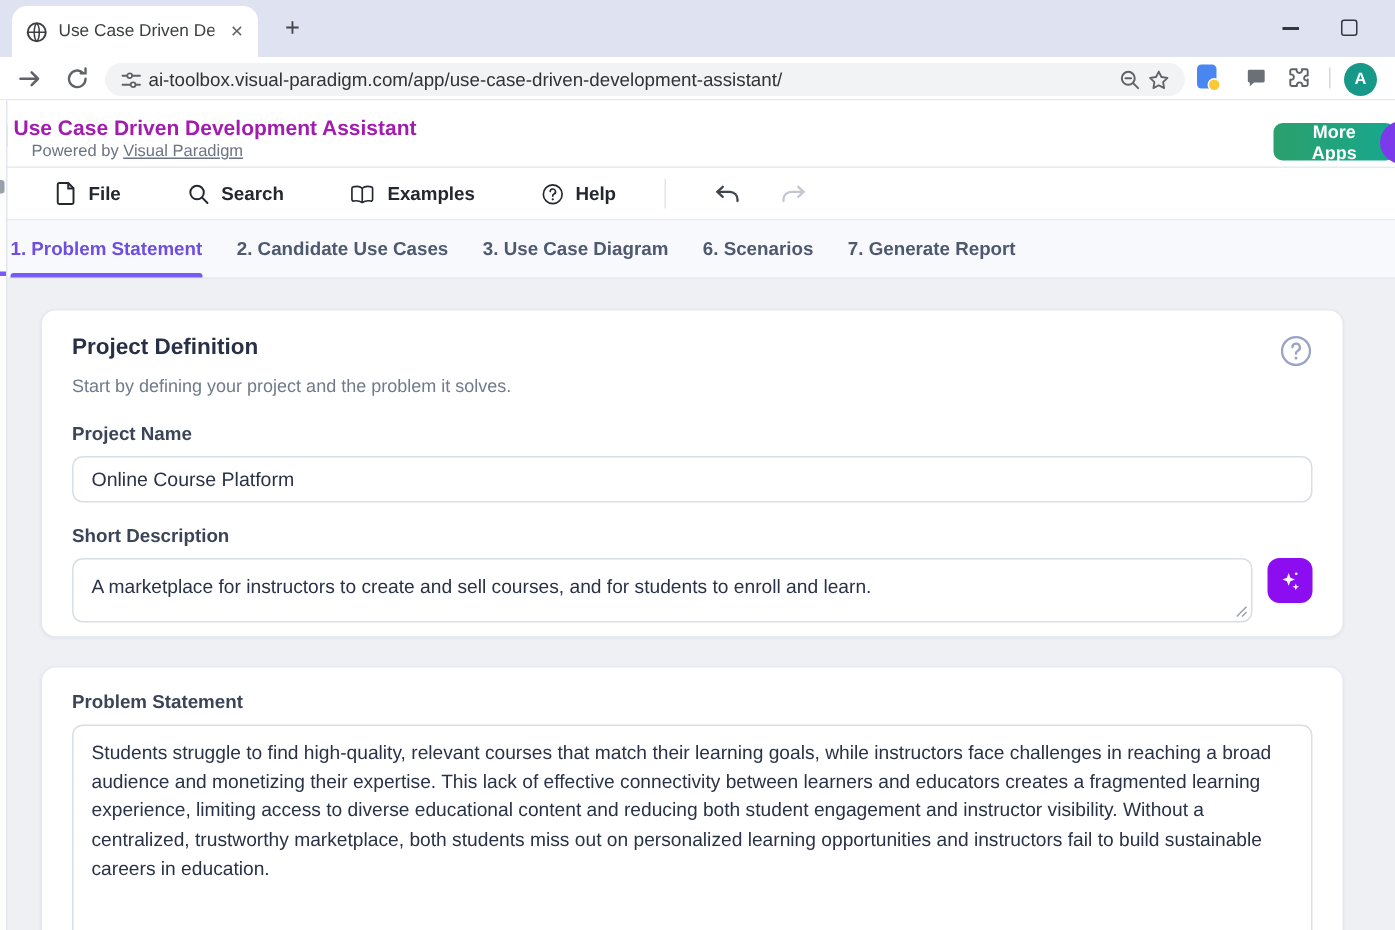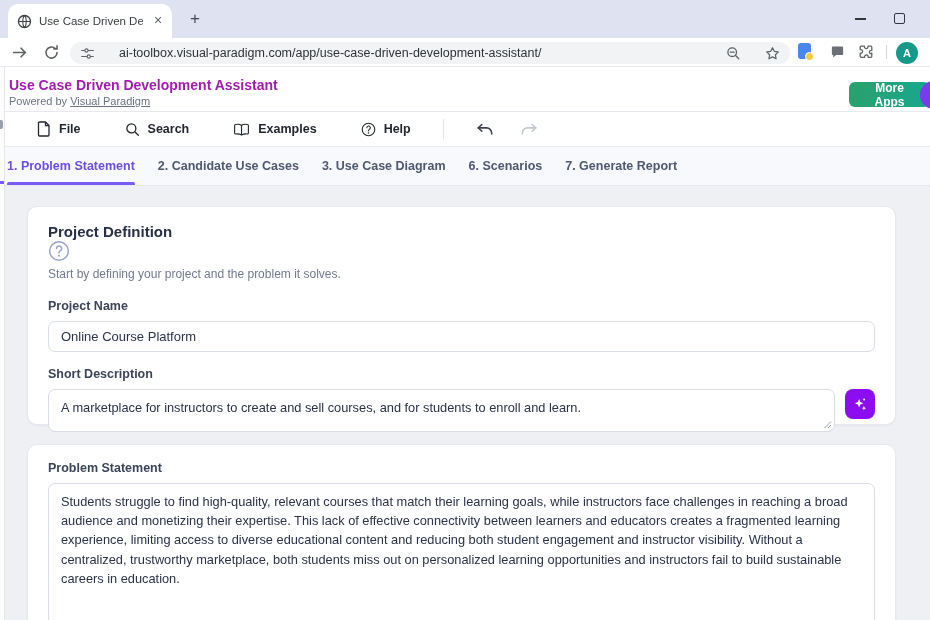--- a/index.html
+++ b/index.html
@@ -23,38 +23,38 @@
                text-align:center; border-radius:50%; flex:0 0 auto; }
   .new-tab { left:184px; top:8px; font-size:17px; color:#44474d; width:22px; height:22px;
              text-align:center; line-height:22px; }
   .win-min { left:855px; top:18px; width:11px; height:2px; background:#33363c; }
   .win-max { left:894px; top:13px; width:11px; height:11px; border:1.6px solid #33363c; border-radius:2px; }
 
   .btoolbar { left:0; top:38px; width:930px; height:29px; background:#fff;
               border-bottom:1px solid #e7e9f0; }
   .nav-ico { top:44px; width:17px; height:17px; }
   .omnibox { left:70px; top:42px; width:720px; height:22px; background:#f1f3f4;
-             border-radius:12px; display:flex; align-items:center; padding:0 10px; gap:24px; }
+             border-radius:12px; display:flex; align-items:center; padding:0 10px; gap:4px; }
   .url { font-size:12.5px; color:#2f3237; white-space:nowrap; overflow:hidden; flex:1; }
   .ombx-ico { width:15px; height:15px; flex:0 0 auto; }
   .ext-blue { left:798px; top:43px; width:13px; height:16px; background:#4a86f0; border-radius:3px; }
   .ext-badge { left:805px; top:52px; width:9px; height:9px; background:#fbc934; border-radius:50%; border:1px solid #fff; }
   .cmt-ico { left:830px; top:45px; width:15px; height:15px; }
   .puzzle-ico { left:858px; top:44px; width:16px; height:16px; }
   .bt-sep { left:886px; top:45px; width:1px; height:14px; background:#d4d7dd; }
   .avatar { left:896px; top:42px; width:22px; height:22px; border-radius:50%;
             color:#fff; font-size:11px; font-weight:700; display:flex;
             align-items:center; justify-content:center; }
 
   
   .appheader { left:0; top:67px; width:930px; height:45px; background:#fff;
                border-bottom:1px solid #e8eaf0; }
   .logo-sliver { left:0; top:80px; width:5px; height:21px; background:#f2bcc8; border-radius:0 4px 4px 0; }
   .app-title { left:9px; top:77px; font-size:14px; font-weight:700; color:#a21caf; }
-  .powered { left:9px; top:95px; font-size:11px; color:#6b7280; }
+  .powered { left:21px; top:95px; font-size:11px; color:#6b7280; }
   .powered a { color:#6b7280; }
   .more-apps { left:849px; top:82px; height:25px; padding:0 13px; border:none; border-radius:6px;
                background:linear-gradient(90deg,#2ba06c,#17a88e); color:#fff; font-size:12px;
                font-weight:700; font-family:"Liberation Sans",sans-serif; display:flex; align-items:center; }
   .hdr-avatar { left:920px; top:81px; width:28px; height:28px; border-radius:50%; }
 
   
   .menubar { left:0; top:112px; width:930px; height:35px; background:#fff;
              border-bottom:1px solid #e8eaf0; display:flex; align-items:center;
              padding-left:37px; gap:44px; }
@@ -77,21 +77,21 @@
   .edge-line { left:4px; top:67px; width:1px; height:553px; background:#e4e6ee; }
   .edge-strip { left:0; top:67px; width:4px; height:553px; background:#fdfdfe; }
   .edge-mark-gray { left:0; top:120px; width:3px; height:9px; background:#9aa0ab; border-radius:0 2px 2px 0; }
   .edge-mark-purple { left:0; top:181px; width:4px; height:3px; background:#7a5af5; }
 
   
   .card { background:#fff; border:1px solid #e7e9f0; border-radius:10px;
           box-shadow:0 1px 2px rgba(25,35,65,.05); padding:16px 20px; }
   .card1 { left:27px; top:206px; width:869px; height:219px; }
   .card2 { left:27px; top:444px; width:869px; height:210px; }
-  .card-title-row { display:flex; align-items:flex-start;flex-direction:column; }
+  .card-title-row { display:flex; align-items:flex-start; }
   .card-title { font-size:15px; font-weight:700; color:#283045; flex:1; }
   .card-sub { font-size:12px; color:#717a8c; margin-top:5px; }
   .field-label { font-size:12.5px; font-weight:700; color:#3c4458; }
   .mt18 { margin-top:18px; } .mt15 { margin-top:15px; } .mt8 { margin-top:8px; }
   .text-input { width:100%; height:31px; border:1px solid #d9dde6; border-radius:7px;
                 padding:12px 12px; font-size:13px; color:#2a3247;
                 font-family:"Liberation Sans",sans-serif; background:#fff; }
   .desc-row { display:flex; gap:10px; margin-top:8px; align-items:flex-start; }
   .ta-wrap { position:relative; flex:1; }
   .textarea { width:100%; border:1px solid #d9dde6; border-radius:7px; padding:8px 12px;

